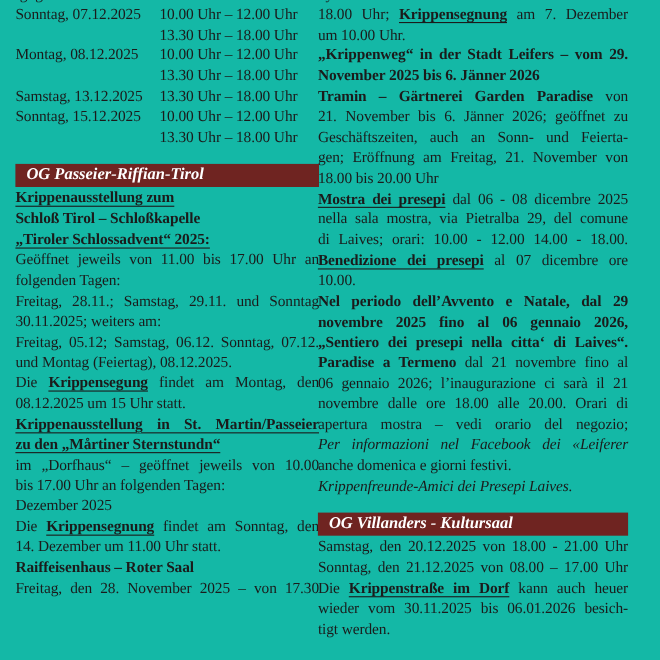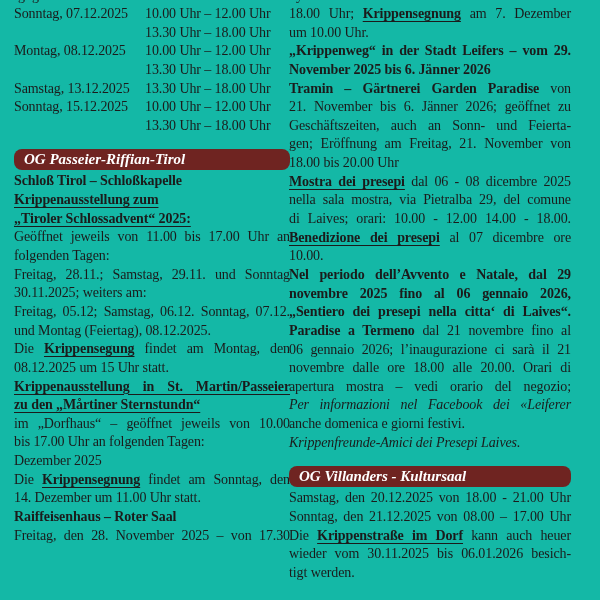--- a/index.html
+++ b/index.html
@@ -8,21 +8,21 @@
   .col{position:absolute;top:0;}
   .left-col{left:14px;width:276px;}
   .right-col{left:289px;width:282px;}
   .tline{height:18.65px;line-height:18.65px;font-size:14px;letter-spacing:-0.1px;text-align:left;white-space:normal;}
   .tline.just{text-align:justify;text-align-last:justify;}
   .b{font-weight:bold;}
   .i{font-style:italic;}
   .u{text-decoration:underline;text-underline-offset:2.5px;text-decoration-thickness:1.3px;}
   .secbar{height:21px;line-height:21px;padding-left:10px;font-size:15px;font-weight:bold;font-style:italic;
           background:var(--bar-bg,#6f2421);color:var(--bar-fg,#ffffff);margin-top:14px;margin-bottom:2px;
-          box-sizing:border-box;border-radius:8px;}
+          box-sizing:border-box;}
   .block-first{margin-top:5px;}
   .day{display:inline-block;width:131px;}
   .frag{position:absolute;top:-11px;font-size:14px;line-height:14px;}
   .frag-left{left:18px;letter-spacing:7px;}
   .frag-right{left:296px;}
 </style>
 </head>
 <body>
 
 <div class="page" style="background: #14b8a6; color: rgb(27, 27, 27); --bar-bg: #6f2421; --bar-fg: #ffffff;">
@@ -30,22 +30,22 @@
   <div class="frag frag-right">y</div>
   <div class="col left-col">
       <div class="tline block-first"><span class="day">Sonntag, 07.12.2025</span><span>10.00 Uhr – 12.00 Uhr</span></div>
       <div class="tline"><span class="day"></span><span>13.30 Uhr – 18.00 Uhr</span></div>
       <div class="tline"><span class="day">Montag, 08.12.2025</span><span>10.00 Uhr – 12.00 Uhr</span></div>
       <div class="tline"><span class="day"></span><span>13.30 Uhr – 18.00 Uhr</span></div>
       <div class="tline"><span class="day">Samstag, 13.12.2025</span><span>13.30 Uhr – 18.00 Uhr</span></div>
       <div class="tline"><span class="day">Sonntag, 15.12.2025</span><span>10.00 Uhr – 12.00 Uhr</span></div>
       <div class="tline"><span class="day"></span><span>13.30 Uhr – 18.00 Uhr</span></div>
       <div class="secbar">OG Passeier-Riffian-Tirol</div>
+      <div class="tline"><span class="b u ">Krippenausstellung zum</span></div>
       <div class="tline"><span class="b ">Schloß Tirol – Schloßkapelle</span></div>
-      <div class="tline"><span class="b u ">Krippenausstellung zum</span></div>
       <div class="tline"><span class="b u ">„Tiroler Schlossadvent“ 2025:</span></div>
       <div class="tline just"><span class="">Geöffnet jeweils von 11.00 bis 17.00 Uhr an</span></div>
       <div class="tline"><span class="">folgenden Tagen:</span></div>
       <div class="tline just"><span class="">Freitag, 28.11.; Samstag, 29.11. und Sonntag</span></div>
       <div class="tline"><span class="">30.11.2025; weiters am:</span></div>
       <div class="tline just"><span class="">Freitag, 05.12; Samstag, 06.12. Sonntag, 07.12.</span></div>
       <div class="tline"><span class="">und Montag (Feiertag), 08.12.2025.</span></div>
       <div class="tline just"><span class="">Die </span><span class="b u ">Krippensegung</span><span class=""> findet am Montag, den</span></div>
       <div class="tline"><span class="">08.12.2025 um 15 Uhr statt.</span></div>
       <div class="tline just"><span class="b u ">Krippenausstellung in St. Martin/Passeier</span></div>

